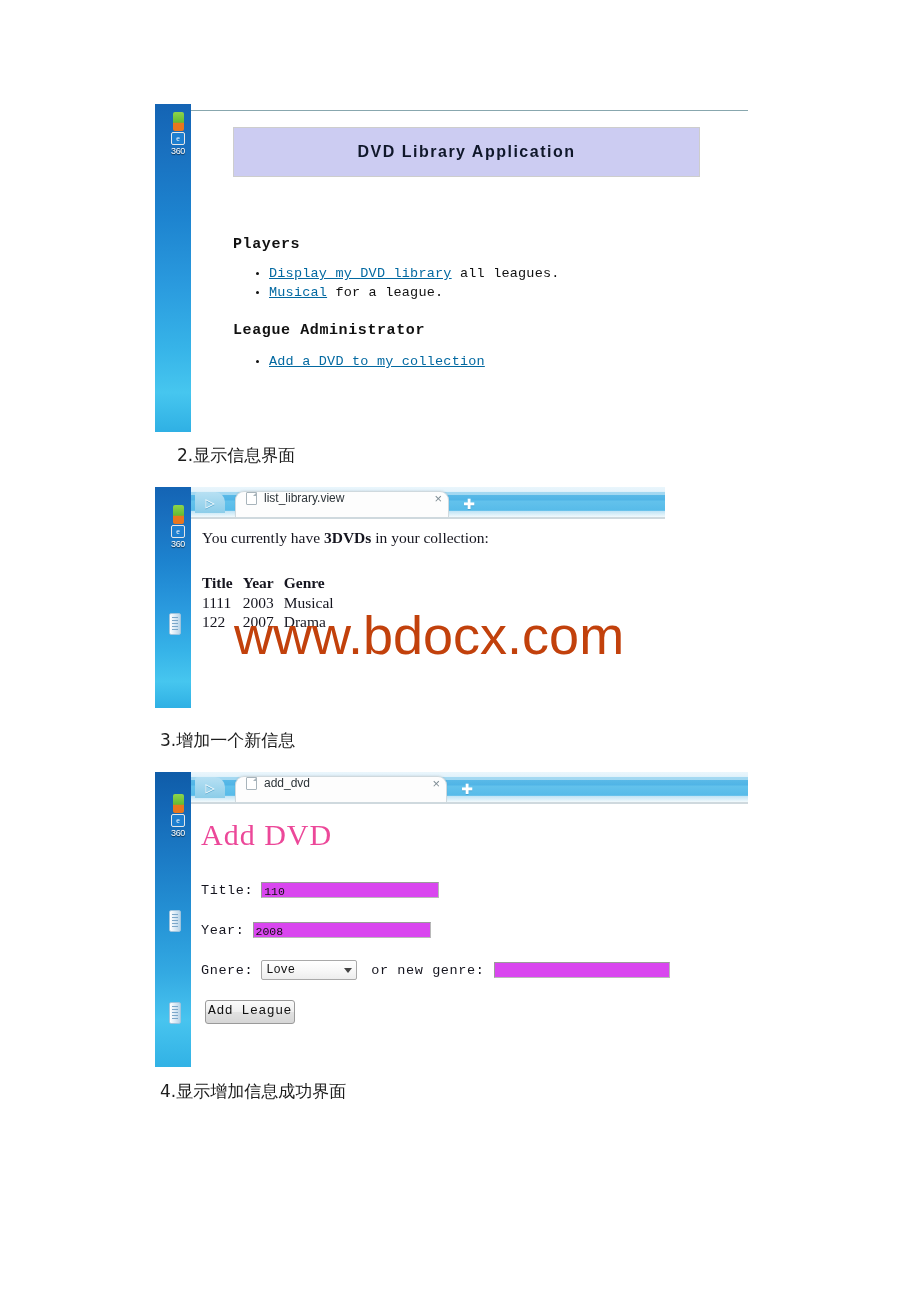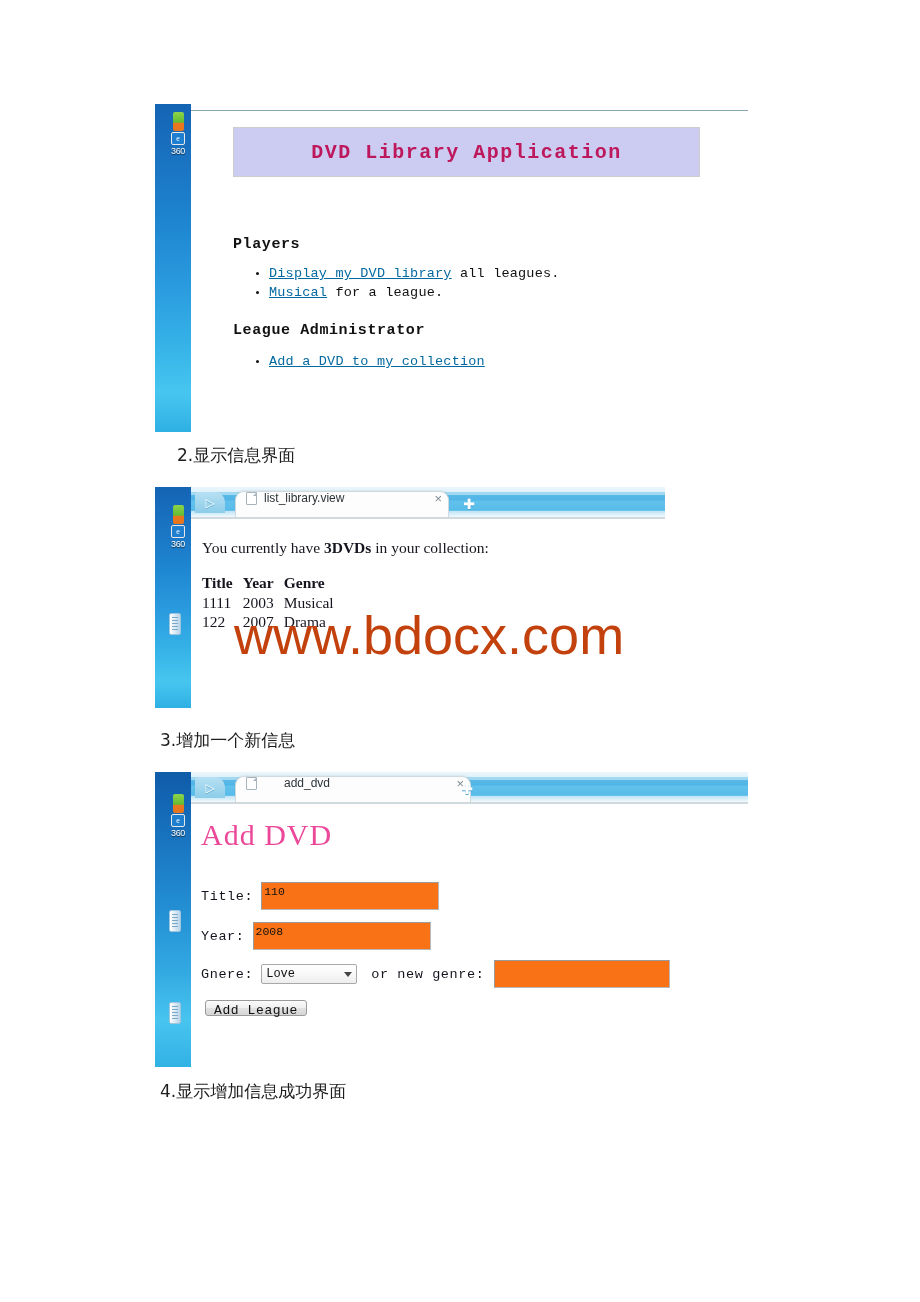--- a/index.html
+++ b/index.html
@@ -190,25 +190,25 @@
   }
   #shot1 .page { top: 8px; }
   .hdr-box {
     position: absolute; left: 42px; top: 15px;
     width: 467px; height: 50px;
     background: #ccccf2;
     border: 1px solid #cdcdcd;
     display: flex; align-items: center; justify-content: center;
   }
   .hdr-box .hdr-text {
-    font-family: Liberation Mono, monospace;
+    font-family: Liberation Sans, sans-serif;
     font-weight: bold;
-    font-size: 20px;
+    font-size: 16px;
     letter-spacing: 1.5px;
-    color: #be185d;
+    color: #0f172a;
   }
   .intro-line {
     position: absolute; left: 42px; top: 88px;
     font-size: 13.5px; color: #111;
     letter-spacing: .2px;
     white-space: nowrap;
   }
   .sec-head {
     position: absolute; left: 42px;
     font-size: 15px; font-weight: bold;
@@ -272,22 +272,22 @@
   .frm-row {
     position: absolute; left: 10px;
     display: flex; align-items: center;
     font-family: "Liberation Mono", "DejaVu Sans Mono", monospace;
     font-size: 13.5px;
     color: #15151f;
     white-space: nowrap;
   }
   .frm-row .lbl { letter-spacing: .6px; }
   .txtin {
-    height: 28px;
-    background: #f97316;
+    height: 16px;
+    background: #d946ef;
     border: 1px solid #b9b9b9;
     border-top-color: #9b9b9b;
     border-left-color: #9b9b9b;
     font-family: "Liberation Mono", "DejaVu Sans Mono", monospace;
     font-size: 11.5px;
     color: #111;
     padding: 0 2px;
     line-height: 17px;
     margin-left: 8px;
     overflow: hidden;
@@ -307,22 +307,22 @@
   }
   .selin .caret {
     width: 0; height: 0;
     border-left: 4px solid transparent;
     border-right: 4px solid transparent;
     border-top: 5px solid #444;
     margin-left: 10px;
   }
   .btn {
     position: absolute; left: 14px;
-    height: 16px;
-    padding: 0 8px;
+    height: 24px;
+    padding: 0 2px;
     background: linear-gradient(180deg,#fbfbfb 0%, #efefef 48%, #e2e2e2 49%, #d6d6d6 100%);
     border: 1px solid #9a9a9a;
     border-radius: 3px;
     font-family: "Liberation Mono", "DejaVu Sans Mono", monospace;
     font-size: 13px;
     color: #111;
     letter-spacing: .6px;
     line-height: 20px;
     white-space: nowrap;
   }
@@ -400,21 +400,21 @@
     <div class="tab" style="left:44px; width:214px;">
       <span class="page-ico"></span>
       <span class="tab-title">list_library.view</span>
       <span class="tab-close">×</span>
     </div>
     <div class="tab-new" style="left:268px;">✚</div>
   </div>
   <div class="content-edge"></div>
 
   <div class="page serif">
-    <div class="l2-line" style="left:11px; top:20px; font-size:15.5px;"><span>You currently have </span><span class="l2-count">3</span><span class="l2-count">DVDs</span><span> in your collection:</span></div>
+    <div class="l2-line" style="left:11px; top:10px; font-size:15.5px;"><span>You currently have </span><span class="l2-count">3</span><span class="l2-count">DVDs</span><span> in your collection:</span></div>
 
     <table class="tbl">
       <thead>
         <tr>
           <th>Title</th>
           <th>Year</th>
           <th>Genre</th>
         </tr>
       </thead>
       <tbody>
@@ -445,21 +445,21 @@
     <div class="icon-label">360</div>
   </div>
   <div class="taskbtn" style="top:138px;"></div>
   <div class="taskbtn" style="top:230px;"></div>
 
   <div class="tabbar">
     <div class="wave"></div>
     <div class="tab-nav">
       <span class="glyph">▷</span>
     </div>
-    <div class="tab" style="left:44px; width:236px;gap:20px;">
+    <div class="tab" style="left:44px; width:212px;">
       <span class="page-ico"></span>
       <span class="tab-title">add_dvd</span>
       <span class="tab-close">×</span>
     </div>
     <div class="tab-new" style="left:266px;">✚</div>
   </div>
   <div class="content-edge"></div>
 
   <div class="page">
     <div class="addhdr">Add DVD</div>

